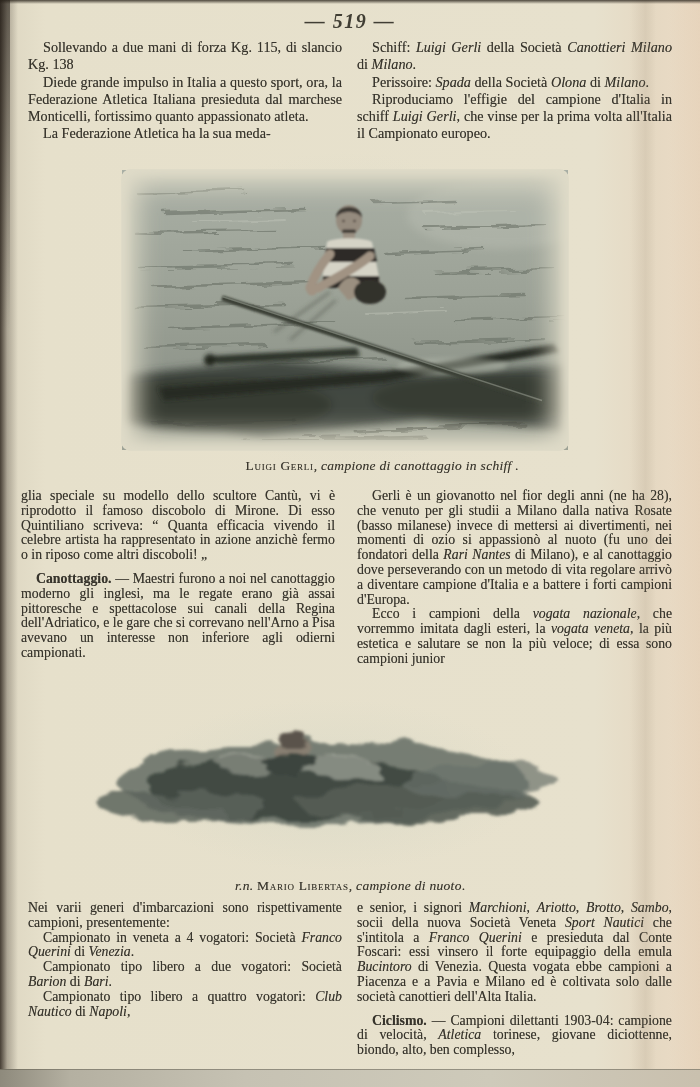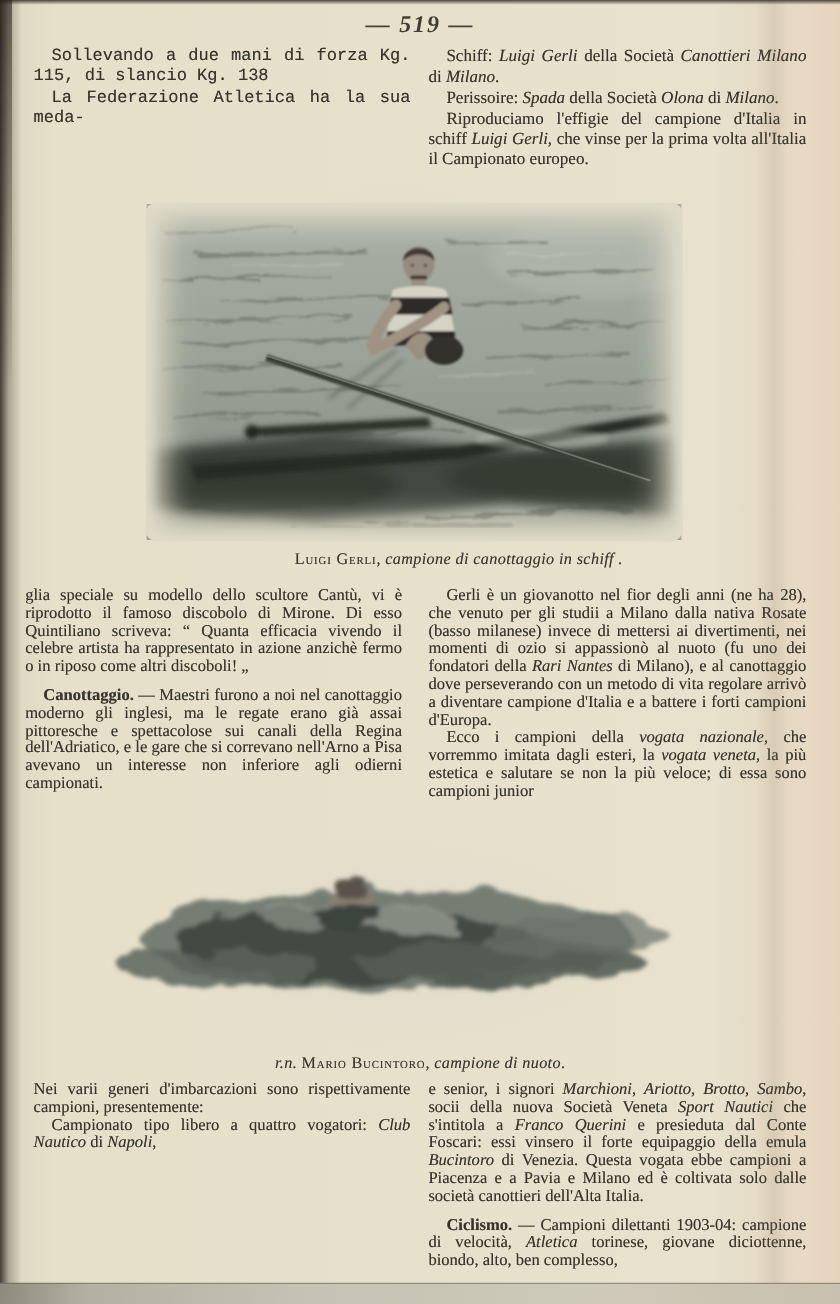--- a/index.html
+++ b/index.html
@@ -32,21 +32,21 @@
   .tblock{position:absolute;width:314px;font-size:14.2px;line-height:17.3px;
     text-align:justify;text-shadow:0 0 .4px rgba(55,52,44,.55);}
   .tblock.tight{font-size:13.8px;line-height:14.8px;}
   .tblock p{margin:0;}
   .tblock p.ind{text-indent:15px;}
   .tblock p.gap{margin-top:9px;}
   .r-i{font-style:italic;}
   .r-b{font-weight:bold;}
   .r-sc{font-variant:small-caps;letter-spacing:.4px;}
 
-  #top-left{left:28px;top:39px;font-family:Liberation Mono, monospace;}
+  #top-left{left:28px;top:39px;}
   #top-right{left:357px;top:39px;width:315px;}
   #mid-left{left:21px;top:489px;}
   #mid-right{left:357px;top:489px;width:315px;}
   #bot-left{left:28px;top:901px;}
   #bot-right{left:357px;top:901px;width:315px;}
 
   .caption{position:absolute;left:0;width:100%;text-align:center;
     font-size:13.5px;color:#3a372e;text-shadow:0 0 .4px rgba(55,52,44,.5);}
   #caption1{top:458px;padding-left:32px;}
   #caption2{top:878px;}
@@ -63,20 +63,21 @@
 </style>
 </head>
 <body>
 
 <div class="page">
 
   <div class="page-num">— 519 —</div>
 
   <div class="tblock" id="top-left">
     <p class="ind"><span class="r-n">Sollevando a due mani di forza Kg. 115, di slancio Kg. 138</span></p>
+    <p class="ind"><span class="r-n">Diede grande impulso in Italia a questo sport, ora, la Federazione Atletica Italiana presieduta dal marchese Monticelli, fortissimo quanto appassionato atleta.</span></p>
     <p class="ind"><span class="r-n">La Federazione Atletica ha la sua meda-</span></p>
   </div>
   <div class="tblock" id="top-right">
     <p class="ind"><span class="r-n">Schiff: </span><span class="r-i">Luigi Gerli</span><span class="r-n"> della Società </span><span class="r-i">Canottieri Milano</span><span class="r-n"> di </span><span class="r-i">Milano</span><span class="r-n">.</span></p>
     <p class="ind"><span class="r-n">Perissoire: </span><span class="r-i">Spada</span><span class="r-n"> della Società </span><span class="r-i">Olona</span><span class="r-n"> di </span><span class="r-i">Milano</span><span class="r-n">.</span></p>
     <p class="ind"><span class="r-n">Riproduciamo l'effigie del campione d'Italia in schiff </span><span class="r-i">Luigi Gerli</span><span class="r-n">, che vinse per la prima volta all'Italia il Campionato europeo.</span></p>
   </div>
 
   <div id="photo1">
     <svg viewBox="0 0 446 280" xmlns="http://www.w3.org/2000/svg">
@@ -196,24 +197,26 @@
         <ellipse cx="390" cy="70" rx="80" ry="16" fill="#68726a" opacity=".7"></ellipse>
         <ellipse cx="250" cy="58" rx="42" ry="10" fill="#c7cbbb" opacity=".5"></ellipse>
         <ellipse cx="160" cy="55" rx="30" ry="8" fill="#c7cbbb" opacity=".4"></ellipse>
         <circle cx="205" cy="40" r="18" fill="#8a7f6e"></circle>
         <ellipse cx="205" cy="30" rx="16" ry="9" fill="#5b5348"></ellipse>
         <ellipse cx="205" cy="55" rx="30" ry="9" fill="#3a443c"></ellipse>
       </g>
     </svg>
   </div>
 
-  <div class="caption" id="caption2"><span class="r-i">r.n. </span><span class="r-sc">Mario Bucintoro</span><span class="r-i">, campione di nuoto</span><span class="r-n">.</span></div>
+  <div class="caption" id="caption2"><span class="r-i">r.n. </span><span class="r-sc">Mario Libertas</span><span class="r-i">, campione di nuoto</span><span class="r-n">.</span></div>
 
   <div class="tblock tight" id="bot-left">
     <p><span class="r-n">Nei varii generi d'imbarcazioni sono rispettivamente campioni, presentemente:</span></p>
+    <p class="ind"><span class="r-n">Campionato in veneta a 4 vogatori: Società </span><span class="r-i">Franco Querini</span><span class="r-n"> di </span><span class="r-i">Venezia</span><span class="r-n">.</span></p>
+    <p class="ind"><span class="r-n">Campionato tipo libero a due vogatori: Società </span><span class="r-i">Barion</span><span class="r-n"> di </span><span class="r-i">Bari</span><span class="r-n">.</span></p>
     <p class="ind"><span class="r-n">Campionato tipo libero a quattro vogatori: </span><span class="r-i">Club Nautico</span><span class="r-n"> di </span><span class="r-i">Napoli</span><span class="r-n">,</span></p>
   </div>
   <div class="tblock tight" id="bot-right">
     <p><span class="r-n">e senior, i signori </span><span class="r-i">Marchioni</span><span class="r-n">, </span><span class="r-i">Ariotto</span><span class="r-n">, </span><span class="r-i">Brotto</span><span class="r-n">, </span><span class="r-i">Sambo</span><span class="r-n">, socii della nuova Società Veneta </span><span class="r-i">Sport Nautici</span><span class="r-n"> che s'intitola a </span><span class="r-i">Franco Querini</span><span class="r-n"> e presieduta dal Conte Foscari: essi vinsero il forte equipaggio della emula </span><span class="r-i">Bucintoro</span><span class="r-n"> di Venezia. Questa vogata ebbe campioni a Piacenza e a Pavia e Milano ed è coltivata solo dalle società canottieri dell'Alta Italia.</span></p>
     <p class="ind gap"><span class="r-b">Ciclismo.</span><span class="r-n"> — Campioni dilettanti 1903-04: campione di velocità, </span><span class="r-i">Atletica</span><span class="r-n"> torinese, giovane diciottenne, biondo, alto, ben complesso,</span></p>
   </div>
 
   <div class="fold-shadow"></div>
   <div class="page-right-edge"></div>
   <div class="spine-shadow"></div>

